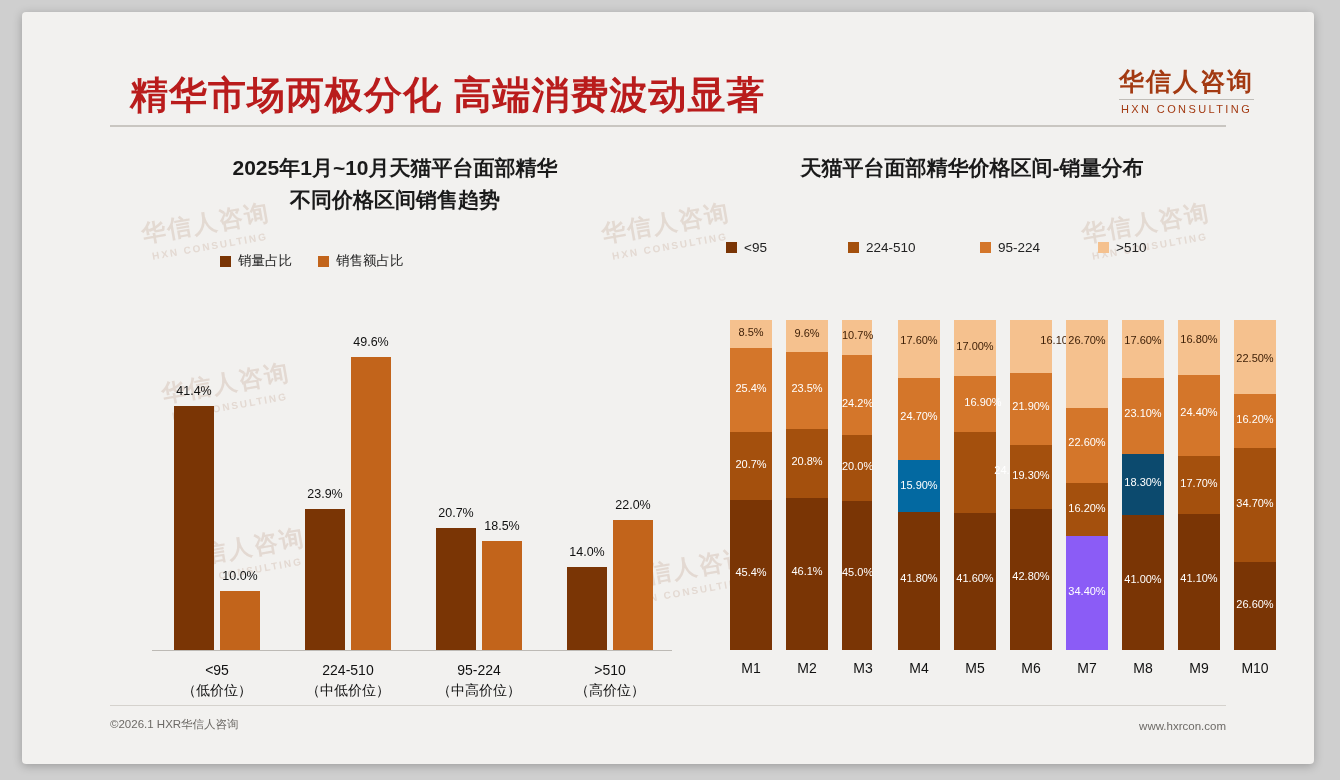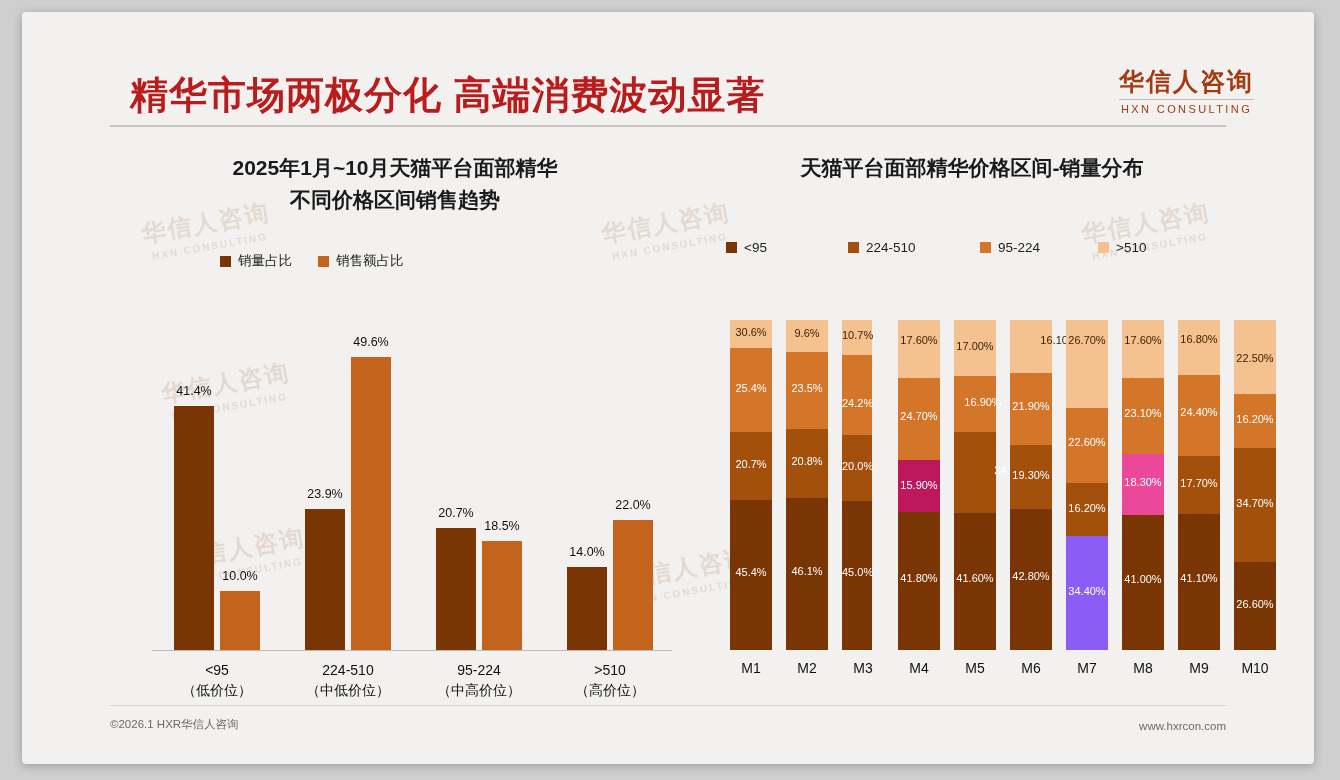--- a/index.html
+++ b/index.html
@@ -209,21 +209,21 @@
       <div class="legend-item" style="width:100px;">
         <span class="legend-swatch" style="background:#f5c18e"></span>
         <span>&gt;510</span>
       </div>
     </div>
 
     <div class="plot" style="left:20px;top:168px;width:520px;height:360px;">
 
       <div style="position:absolute;left:8px;top:0;width:42px;height:330px;">
         <div class="stack-seg" style="top:0;height:28.05px;background:#f5c18e;">
-          <div class="seg-label dark" style="top:6px;">30.6%</div>
+          <div class="seg-label dark" style="top:6px;">8.5%</div>
         </div>
         <div class="stack-seg" style="top:28.05px;height:83.82px;background:#d4762a;">
           <div class="seg-label" style="top:34px;">25.4%</div>
         </div>
         <div class="stack-seg" style="top:111.87px;height:68.31px;background:#a4500d;">
           <div class="seg-label" style="top:26px;">20.7%</div>
         </div>
         <div class="stack-seg" style="top:180.18px;height:149.82px;background:#7a3505;">
           <div class="seg-label" style="top:66px;">45.4%</div>
         </div>
@@ -259,21 +259,21 @@
         </div>
       </div>
 
       <div style="position:absolute;left:176px;top:0;width:42px;height:330px;">
         <div class="stack-seg" style="top:0;height:58.08px;background:#f5c18e;">
           <div class="seg-label dark" style="top:14px;">17.60%</div>
         </div>
         <div class="stack-seg" style="top:58.08px;height:81.51px;background:#d4762a;">
           <div class="seg-label" style="top:32px;">24.70%</div>
         </div>
-        <div class="stack-seg" style="top:139.59px;height:52.47px;background:#be185d;">
+        <div class="stack-seg" style="top:139.59px;height:52.47px;background:#0369a1;">
           <div class="seg-label" style="top:19px;">15.90%</div>
         </div>
         <div class="stack-seg" style="top:192.06px;height:137.94px;background:#7a3505;">
           <div class="seg-label" style="top:60px;">41.80%</div>
         </div>
       </div>
 
       <div style="position:absolute;left:232px;top:0;width:42px;height:330px;">
         <div class="stack-seg" style="top:0;height:56.1px;background:#f5c18e;">
           <div class="seg-label dark" style="top:20px;">17.00%</div>
@@ -319,21 +319,21 @@
         </div>
       </div>
 
       <div style="position:absolute;left:400px;top:0;width:42px;height:330px;">
         <div class="stack-seg" style="top:0;height:58.08px;background:#f5c18e;">
           <div class="seg-label dark" style="top:14px;">17.60%</div>
         </div>
         <div class="stack-seg" style="top:58.08px;height:76.23px;background:#d4762a;">
           <div class="seg-label" style="top:29px;">23.10%</div>
         </div>
-        <div class="stack-seg" style="top:134.31px;height:60.39px;background:#ec4899;">
+        <div class="stack-seg" style="top:134.31px;height:60.39px;background:#0c4a6e;">
           <div class="seg-label" style="top:22px;">18.30%</div>
         </div>
         <div class="stack-seg" style="top:194.7px;height:135.3px;background:#7a3505;">
           <div class="seg-label" style="top:58px;">41.00%</div>
         </div>
       </div>
 
       <div style="position:absolute;left:456px;top:0;width:42px;height:330px;">
         <div class="stack-seg" style="top:0;height:55.44px;background:#f5c18e;">
           <div class="seg-label dark" style="top:13px;">16.80%</div>

